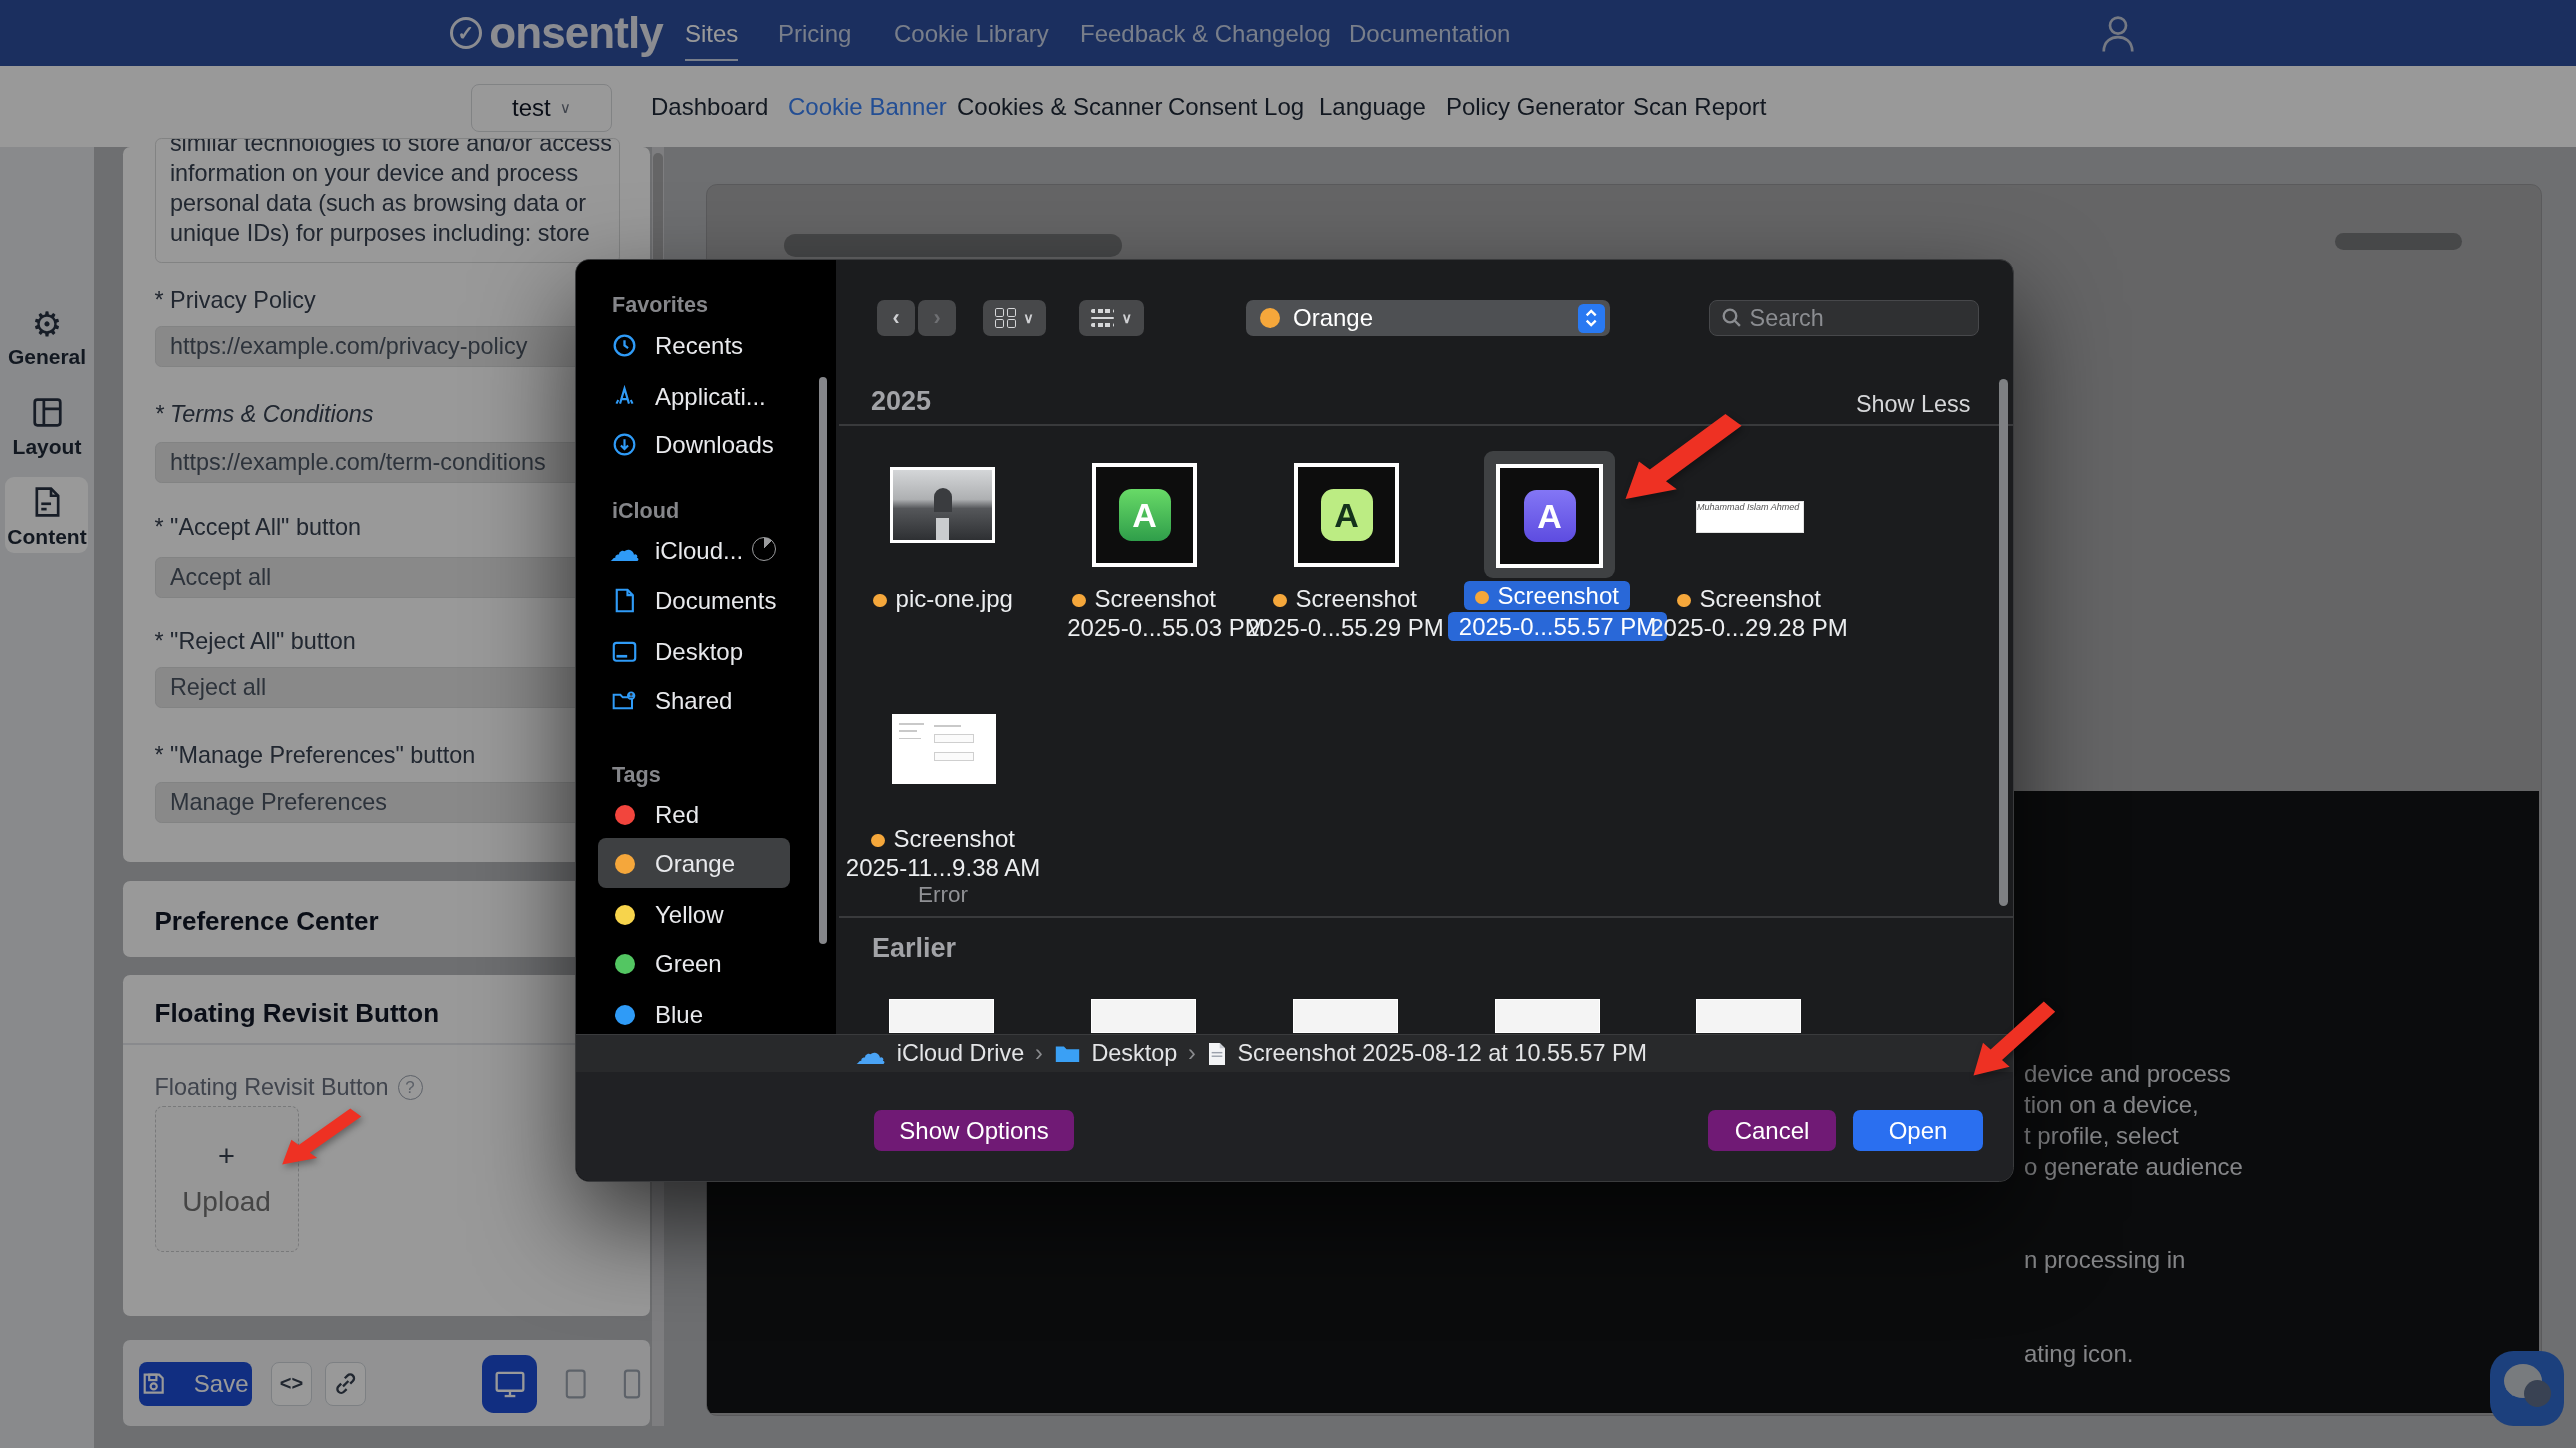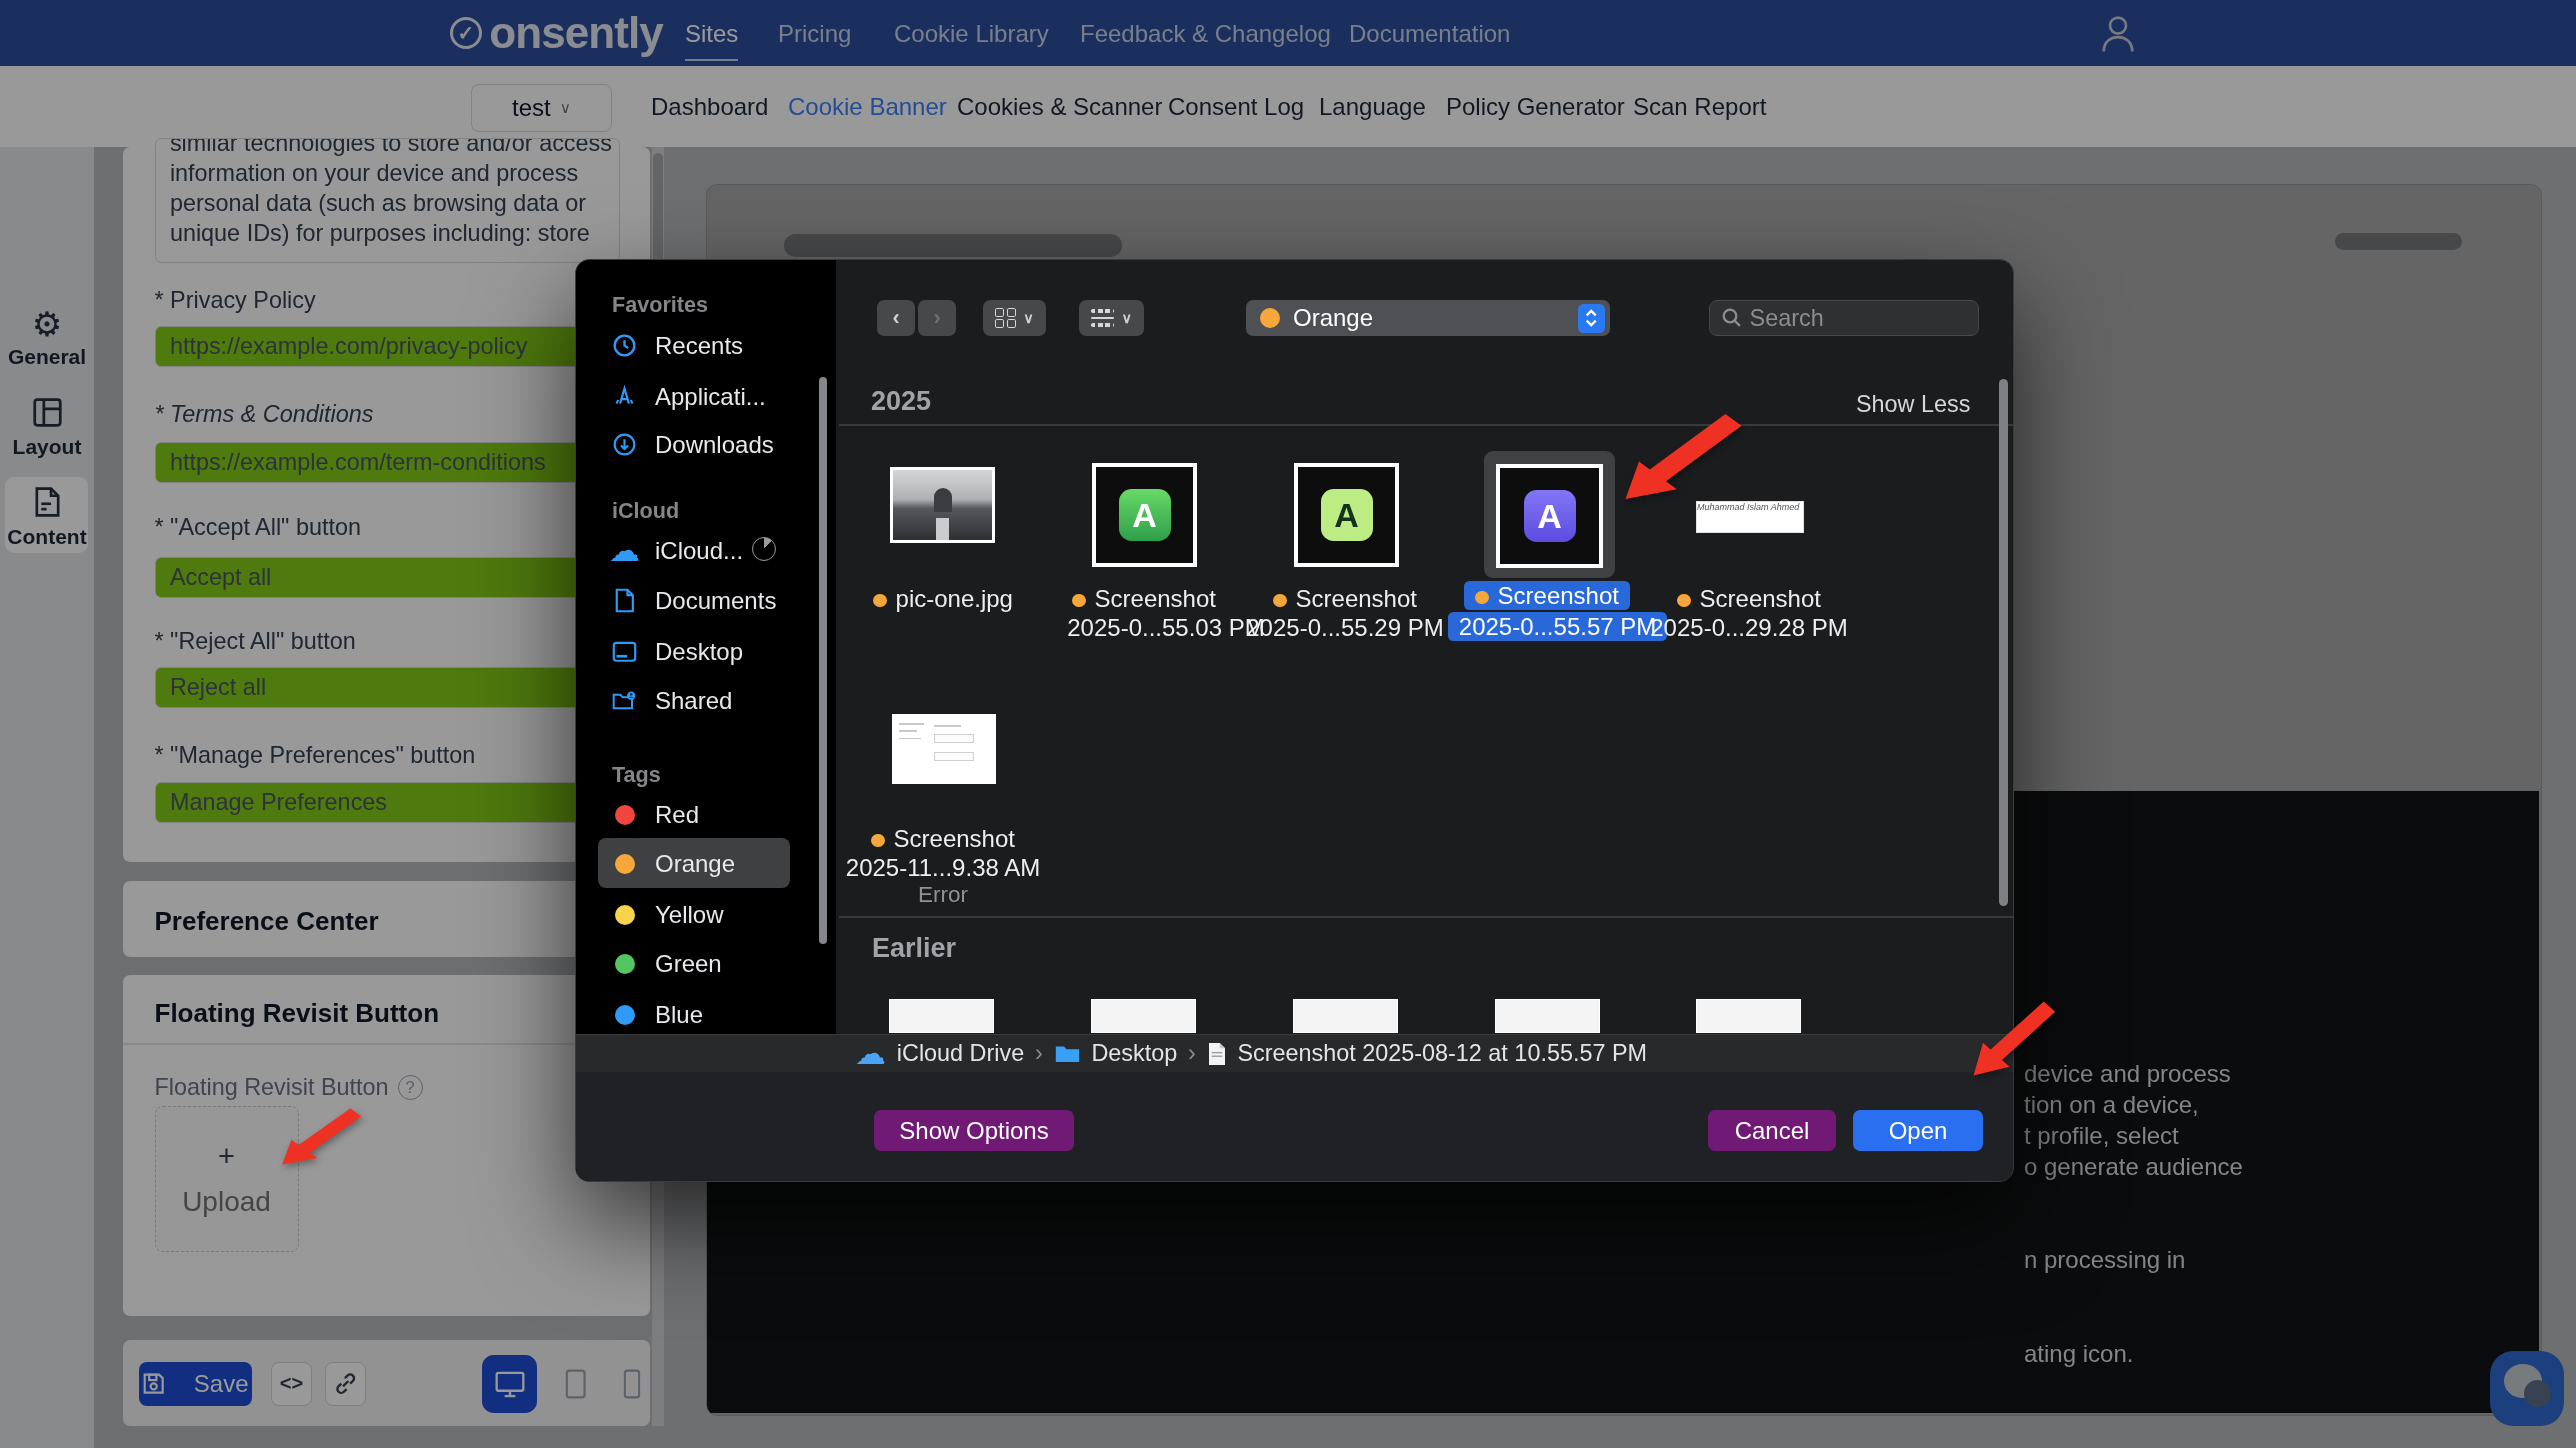--- a/index.html
+++ b/index.html
@@ -37,21 +37,21 @@
   .card { background:#ffffff; border-radius:7.2px; z-index:2; }
   #card1 { left:123px; top:147px; width:527px; height:715px; }
   #card2 { left:123px; top:881px; width:527px; height:76px; }
   #card3 { left:123px; top:975px; width:527px; height:341px; }
   #cardFooter { left:123px; top:1340px; width:527px; height:86px; background:#f3f4f6; }
   #panel-scroll-track { left:652px; top:147px; width:11.7px; height:1279px; background:#d2d3d5; z-index:2;}
   #panel-scroll-thumb { left:0.9px; top:6.3px; width:10px; height:558px; background:#a8a9ab; border-radius:5.4px;}
 
   .fld-label { left:31.5px; font-size:23.4px; color:#374151; }
   .fld-input { left:31.5px; width:465px; height:41px; border:1.8px solid #d9dadb; border-radius:6.3px;
-    font-size:23.4px; color:#4b5563; display:flex; align-items:center; padding:0 14.4px; background:#84cc16; white-space:nowrap; overflow:hidden;}
+    font-size:23.4px; color:#4b5563; display:flex; align-items:center; padding:0 14.4px; background:#e5e5e5; white-space:nowrap; overflow:hidden;}
   #desc-box { left:31.5px; top:-9px; width:465px; height:125px; border:1.8px solid #d9dadb; border-radius:6.3px;
     overflow:hidden; padding:0 14.4px; background:#fff;}
   #desc-box .dline { font-size:23.4px; line-height:30px; color:#374151; white-space:nowrap; }
   #desc-box .dfirst { margin-top:-10.8px; }
   .sec-heading { left:31.5px; font-size:26px; font-weight:bold; color:#111827; }
   #card3 .rule { left:0px; top:68px; width:527px; height:1.8px; background:#e5e7eb; }
   .upload-label-row { left:31.5px; top:99px; display:flex; align-items:center; gap:9px; font-size:23.4px; color:#6b7280;}
   .help-circle { width:25px; height:25px; border:1.8px solid #9ca3af; border-radius:50%; color:#9ca3af;
      font-size:17px; display:flex; align-items:center; justify-content:center;}
   #upload-box { left:31.5px; top:131px; width:144px; height:146px; border:1.8px dashed #c9cacc; border-radius:8px;

